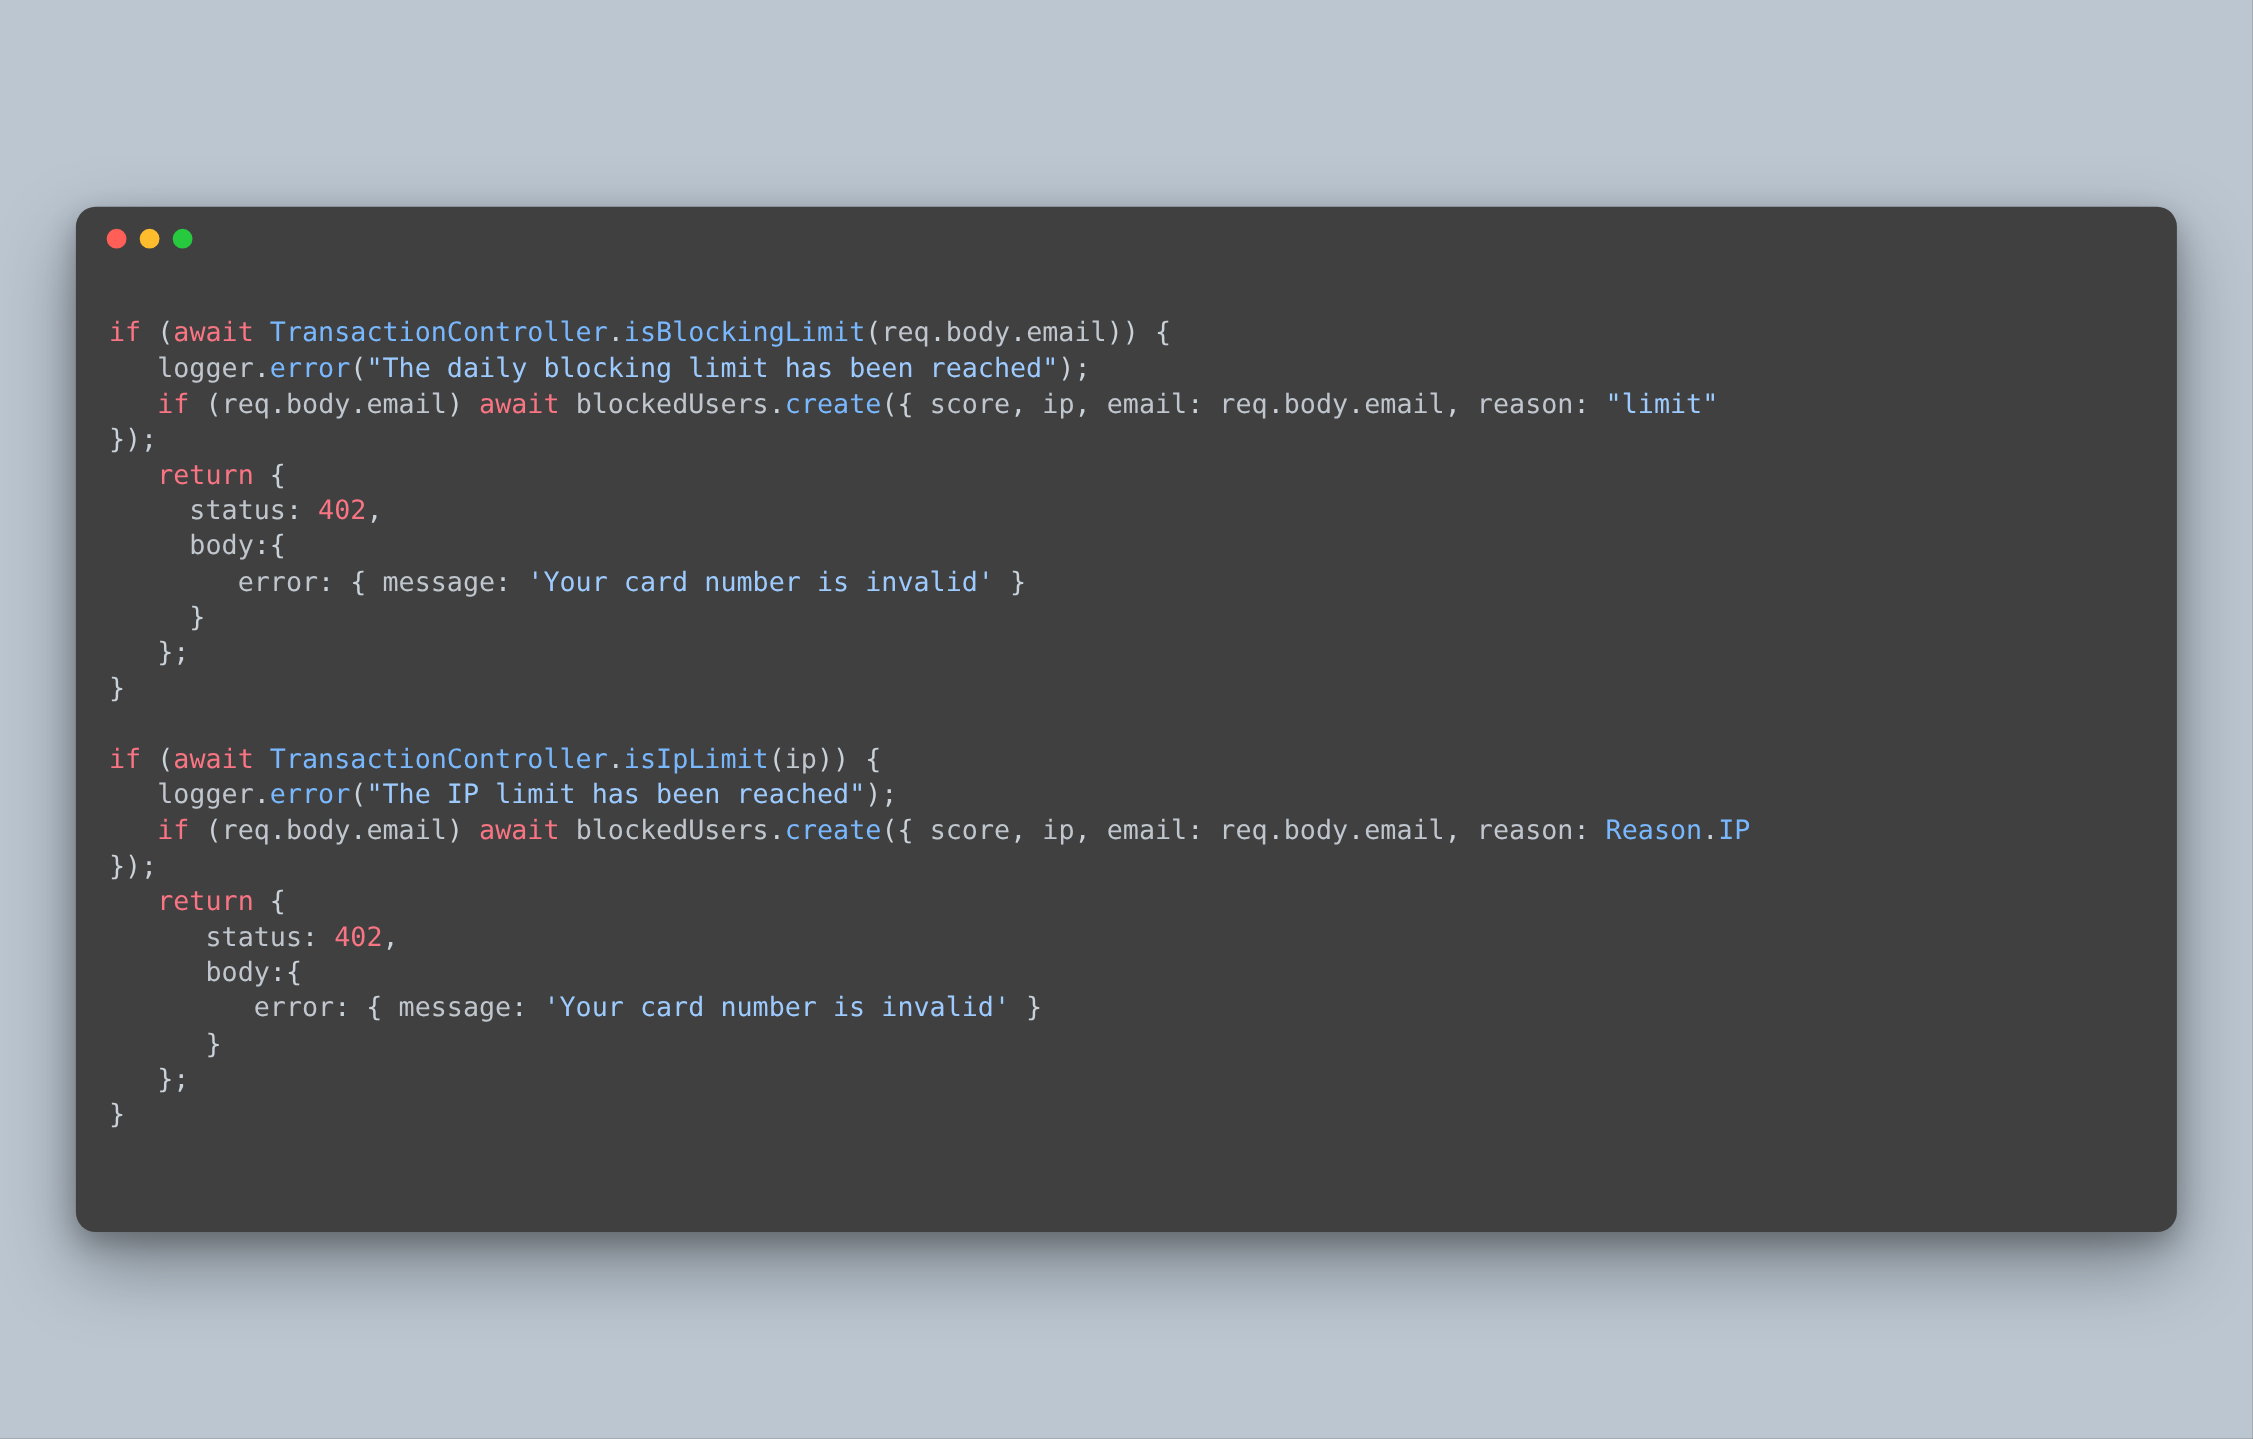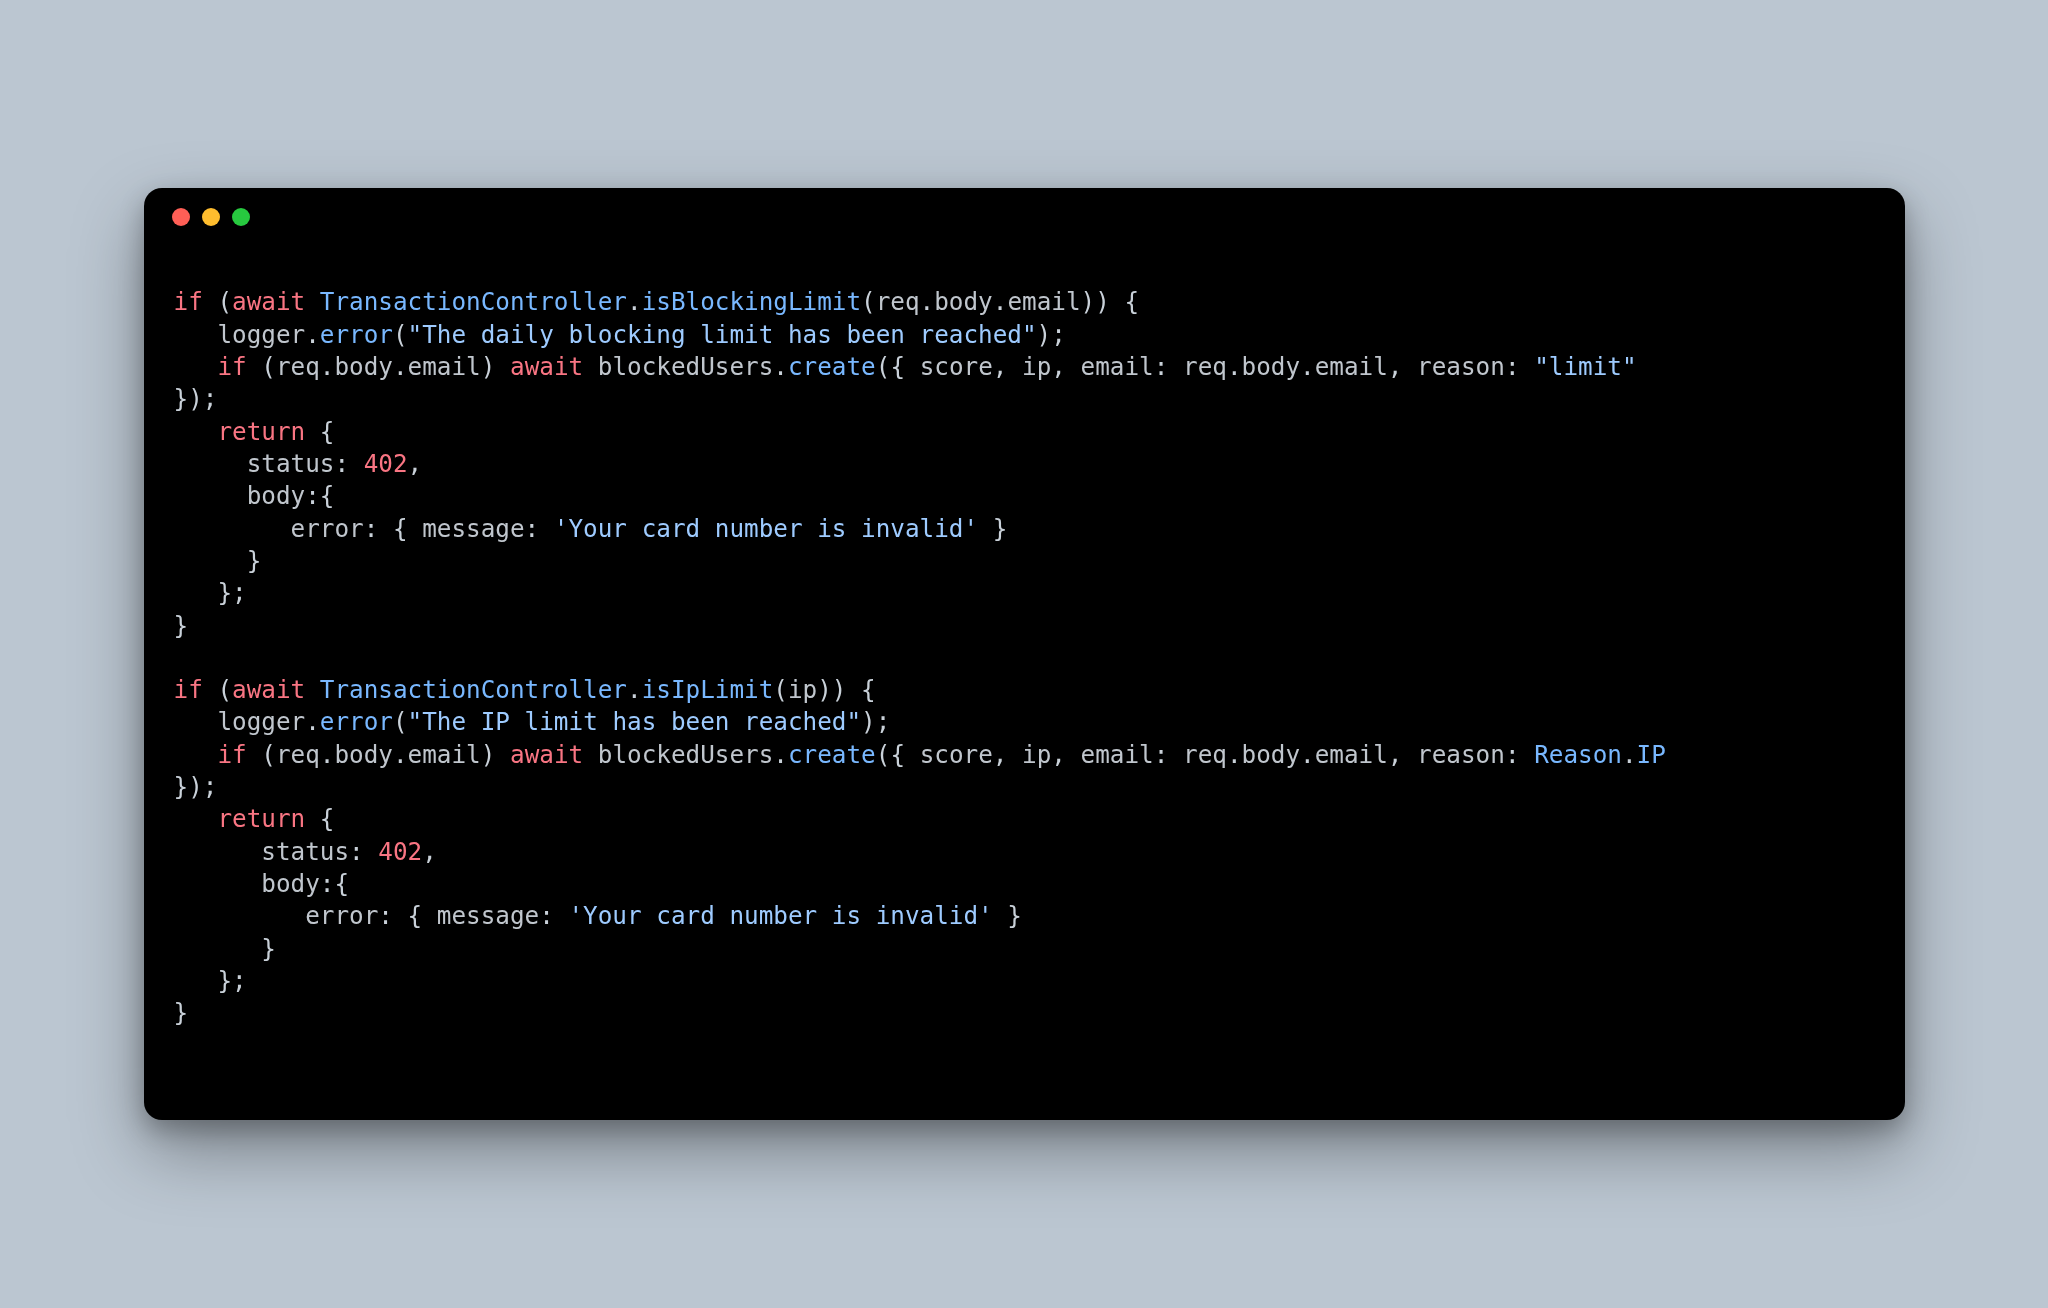--- a/index.html
+++ b/index.html
@@ -6,22 +6,22 @@
     body {
       width: 2048px;
       height: 1308px;
       background: #bbc6d1;
       display: flex;
       align-items: center;
       justify-content: center;
       font-family: ui-monospace, "SF Mono", Menlo, Monaco, Consolas, monospace;
     }
     .window {
-      width: 1761px;
-      background: #000000;
+      width: 1910px;
+      background: #404040;
       border-radius: 18px;
       box-shadow: 0 30px 70px rgba(0,0,0,0.35), 0 10px 25px rgba(0,0,0,0.25);
       overflow: hidden;
     }
     .titlebar {
       height: 58px;
       display: flex;
       align-items: center;
       padding-left: 28px;
       gap: 12px;

